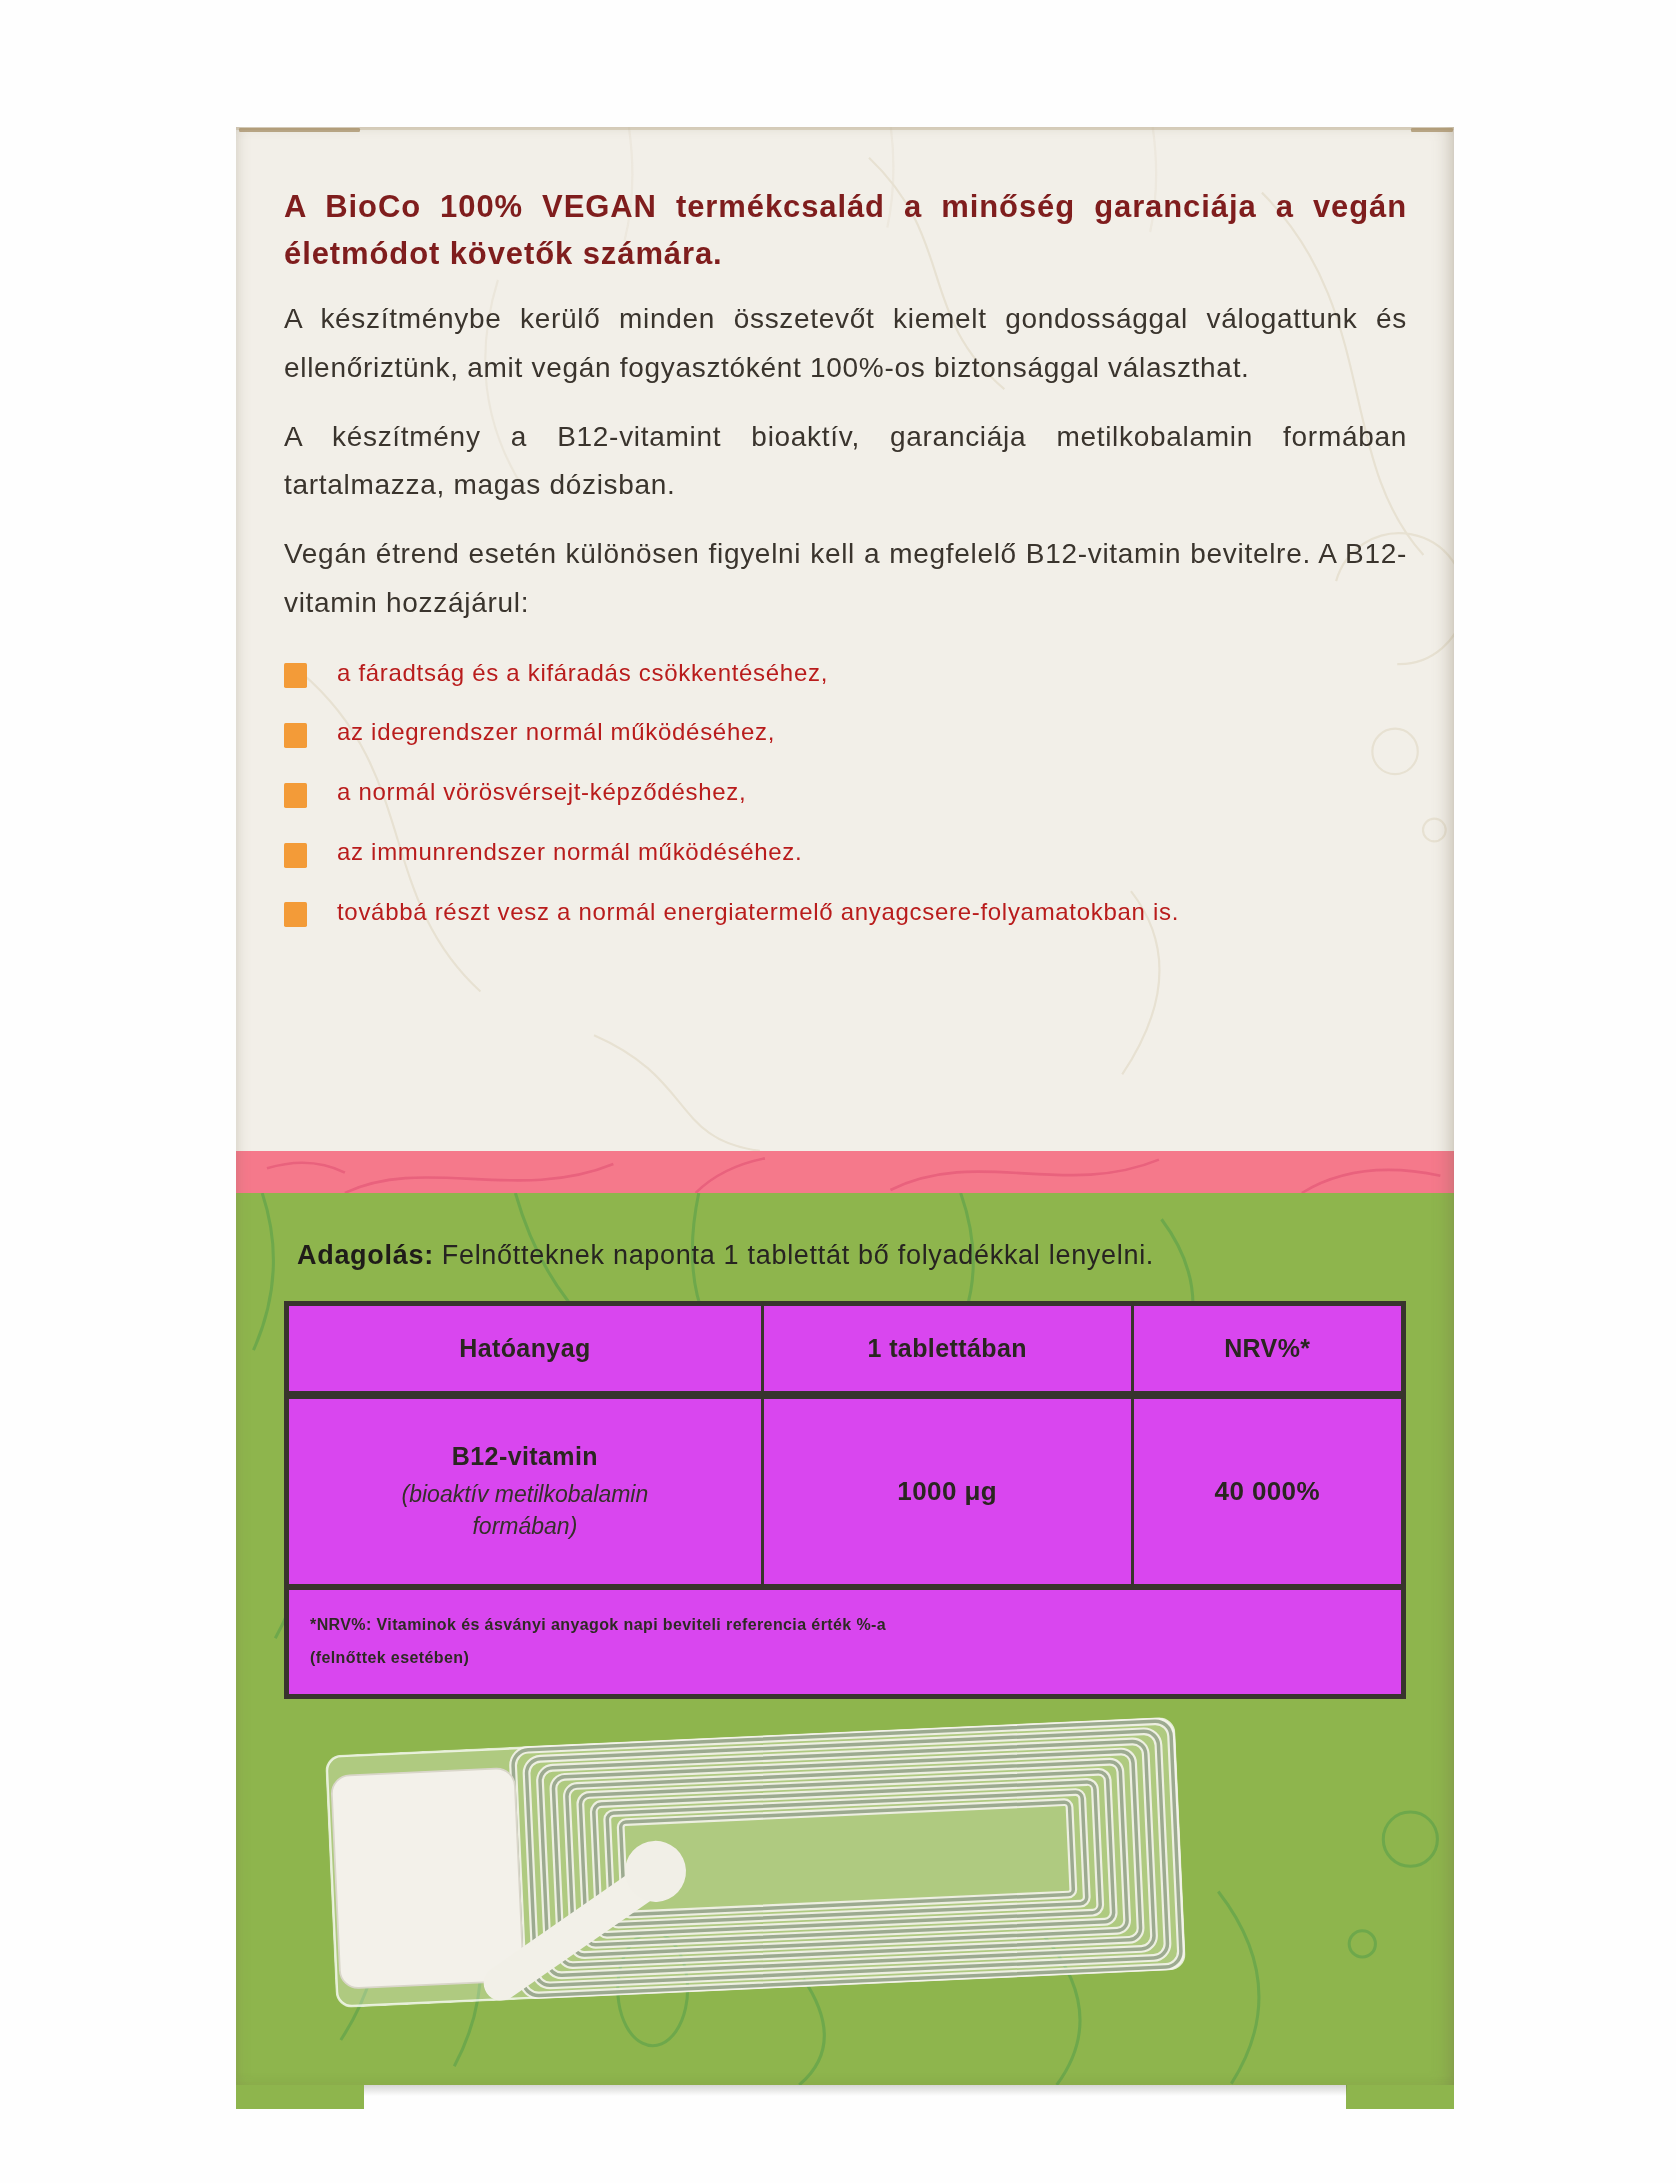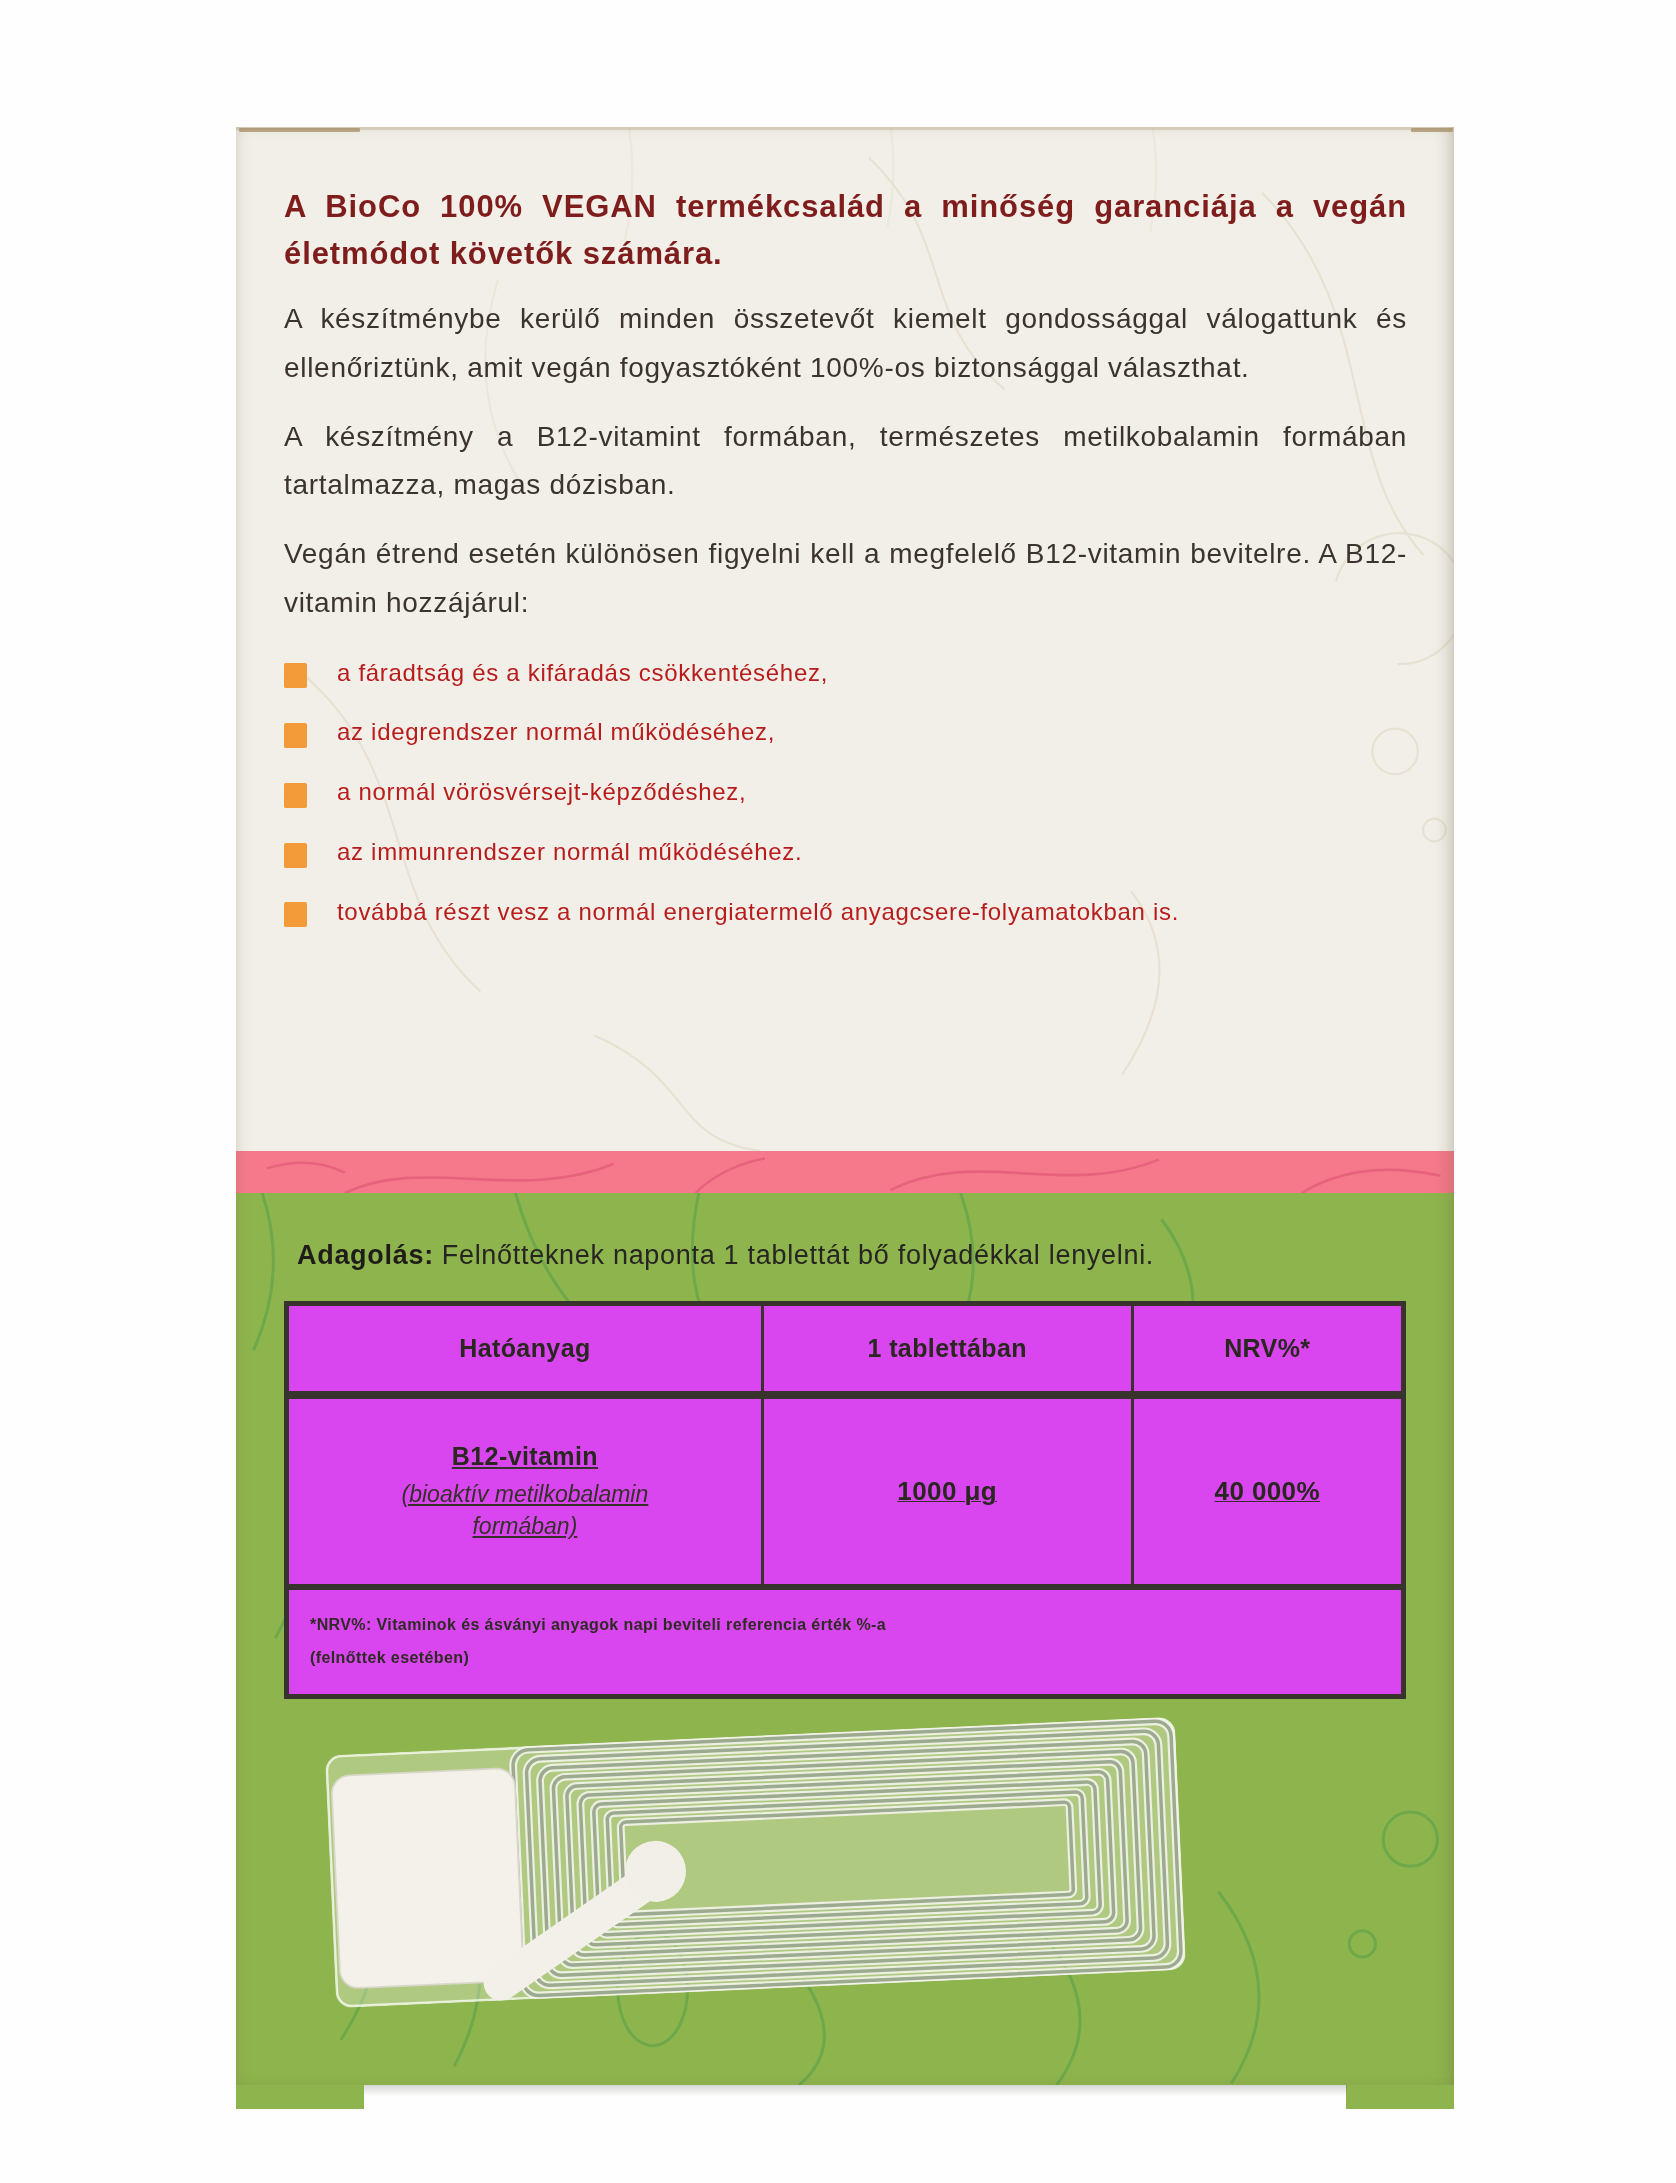--- a/index.html
+++ b/index.html
@@ -91,21 +91,21 @@
   table.nutrition col.c1{width:42.6%;}
   table.nutrition col.c2{width:33.1%;}
   table.nutrition col.c3{width:24.3%;}
   table.nutrition th{
     height:83px;border:3.1px solid #38342d;border-bottom:8.7px solid #38342d;
     font-size:25px;font-weight:700;text-align:center;vertical-align:middle;
     letter-spacing:0.4px;color:#2a2620;
   }
   table.nutrition td.datacell{
     height:183px;border:3.1px solid #38342d;border-bottom:6.1px solid #38342d;
-    text-align:center;vertical-align:middle;text-decoration:underline;
+    text-align:center;vertical-align:middle;
   }
   .iname{font-size:25px;font-weight:700;margin-bottom:7px;color:#2a2620;letter-spacing:0.4px;}
   .inote{font-size:23px;font-style:italic;line-height:1.4;max-width:341px;margin:0 auto;color:#35302a;}
   .amount,.nrvval{font-size:26px;font-weight:700;white-space:nowrap;color:#2a2620;letter-spacing:0.4px;}
   td.footcell{
     border:3.1px solid #38342d;border-top:6.1px solid #38342d;
     padding:17.5px 22px 19px 21px;
     font-size:16px;font-weight:600;line-height:2.1;text-align:left;color:#2e2a24;
     letter-spacing:0.4px;
   }
@@ -145,21 +145,21 @@
       <path d="M2050,1750 q140,180 -20,420"></path>
       <path d="M600,350 q-80,260 60,480" opacity="0.6"></path>
       <path d="M900,0 q20,140 -10,260" opacity="0.5"></path>
       <path d="M1500,0 q15,120 -8,230" opacity="0.5"></path>
       <path d="M2100,0 q18,130 -6,240" opacity="0.5"></path>
       <path d="M3050,200 C2900,500 2980,800 2790,1000" opacity="0.6"></path>
     </svg>
     <div class="cream-content">
       <h1 class="heading">A BioCo 100% VEGAN termékcsalád a minőség garanciája a vegán életmódot követők számára.</h1>
       <p class="para">A készítménybe kerülő minden összetevőt kiemelt gondossággal válogattunk és ellenőriztünk, amit vegán fogyasztóként 100%-os biztonsággal választhat.</p>
-      <p class="para">A készítmény a B12-vitamint formában, természetes metilkobalamin formában tartalmazza, magas dózisban.</p>
+      <p class="para">A készítmény a B12-vitamint bioaktív, garanciája metilkobalamin formában tartalmazza, magas dózisban.</p>
       <p class="para">Vegán étrend esetén különösen figyelni kell a megfelelő B12-vitamin bevitelre. A B12-vitamin hozzájárul:</p>
       <ul class="benefits">
         <li>
           <span class="bullet"></span>
           <span>a fáradtság és a kifáradás csökkentéséhez,</span>
         </li>
         <li>
           <span class="bullet"></span>
           <span>az idegrendszer normál működéséhez,</span>
         </li>

